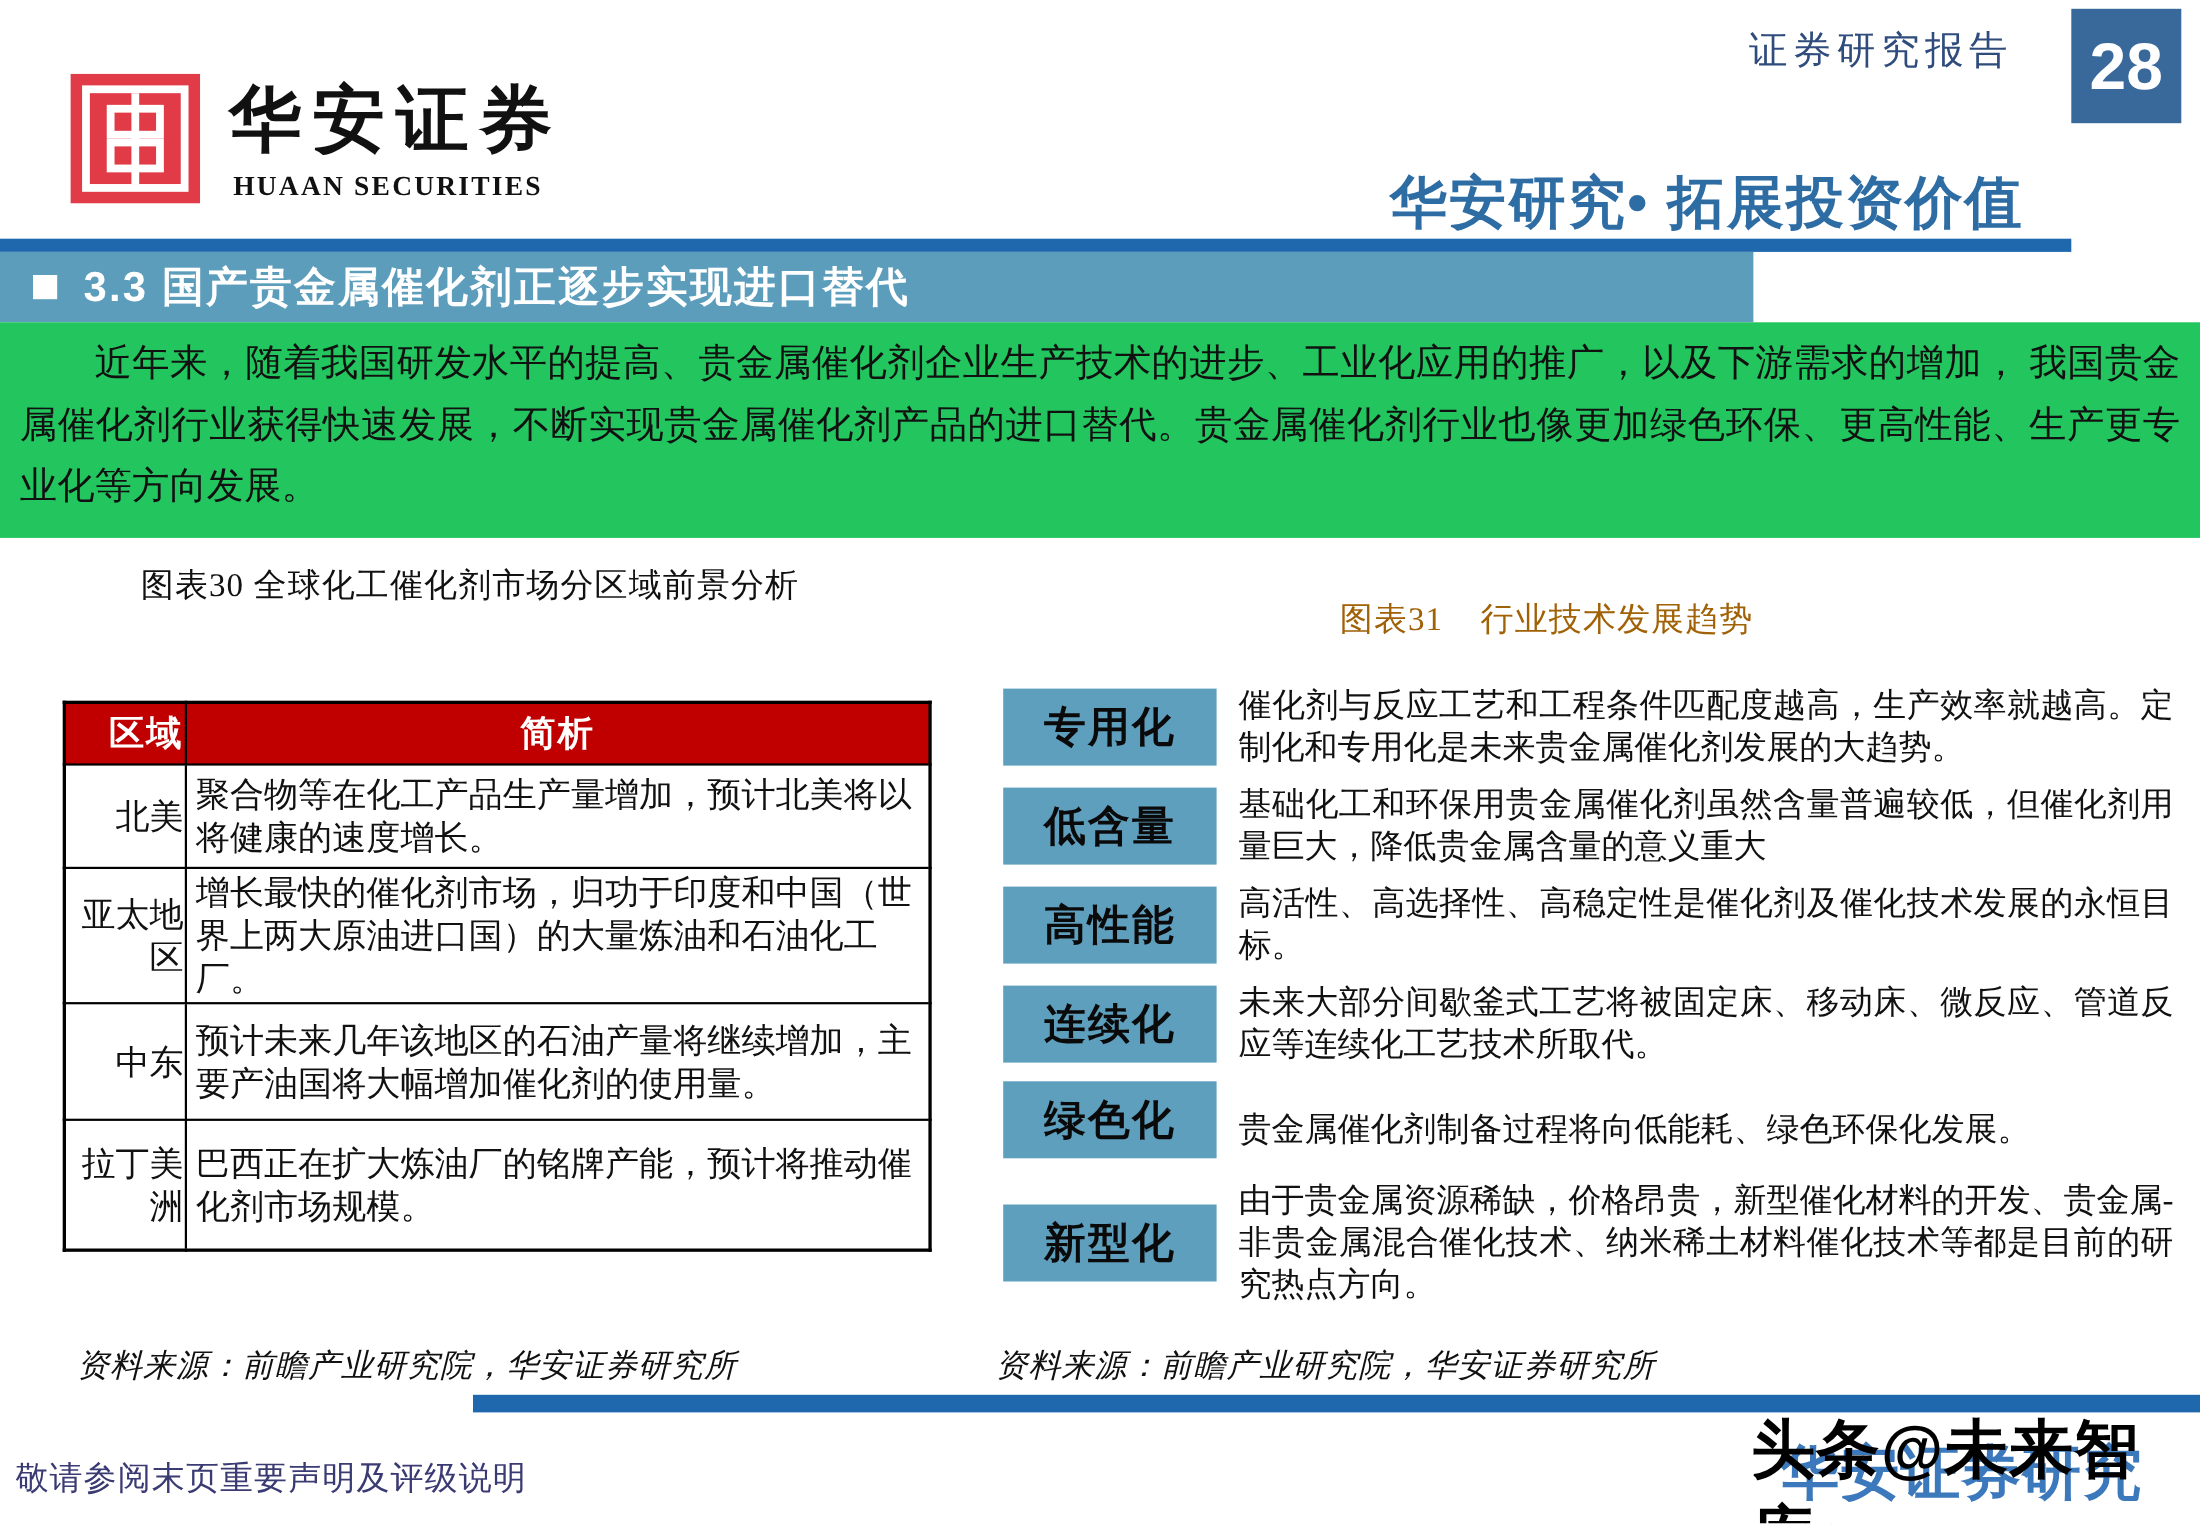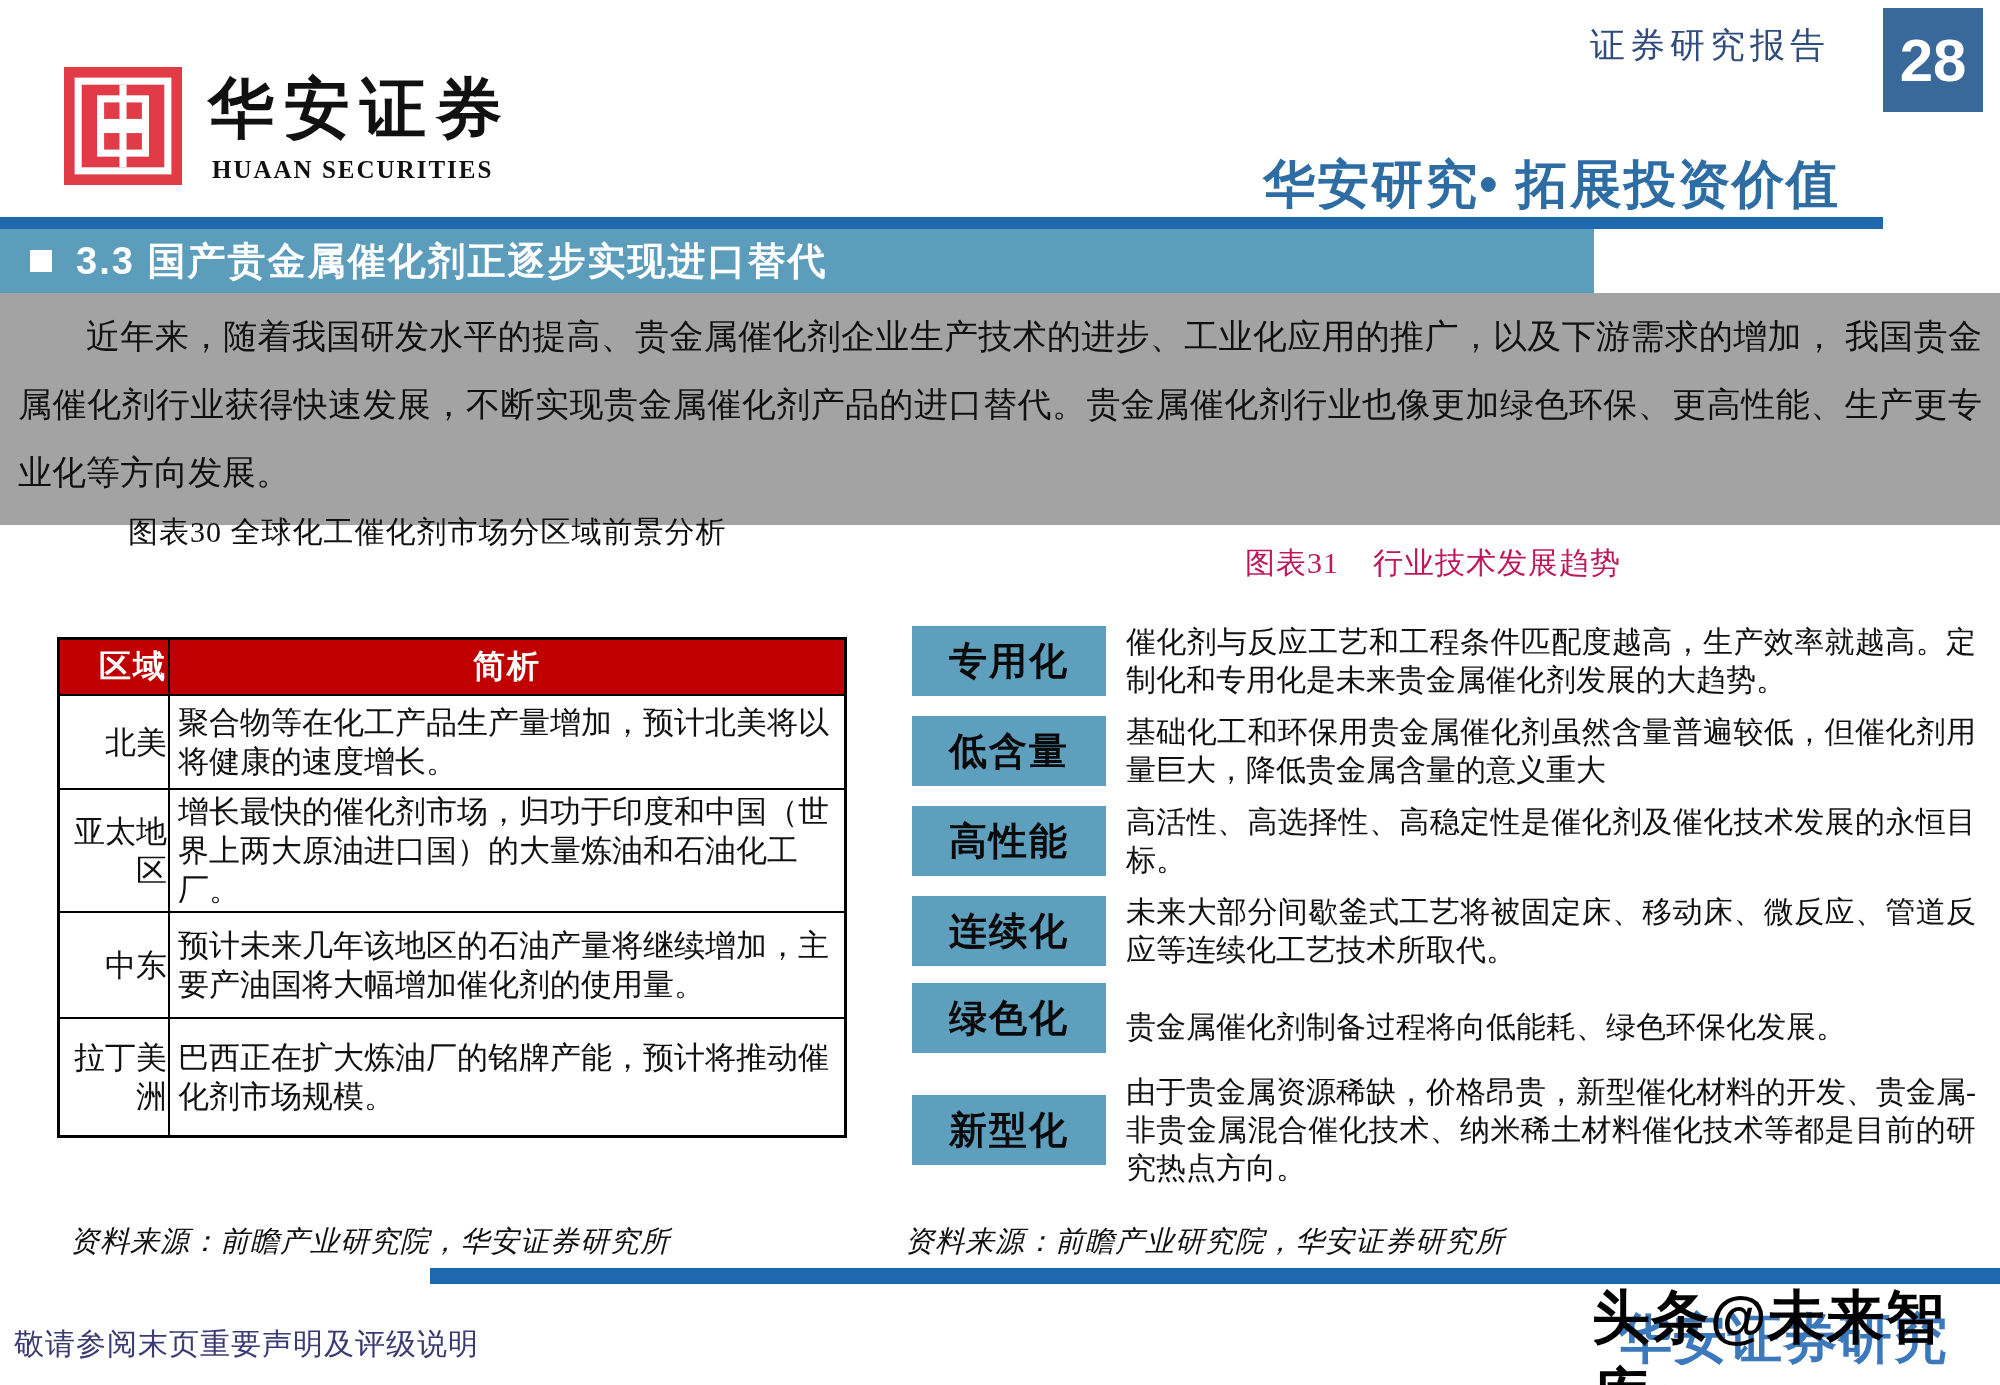--- a/index.html
+++ b/index.html
@@ -19,38 +19,38 @@
     display:flex;align-items:center;justify-content:center;}
   .page-num span{color:#fff;font-size:60px;font-weight:bold;}
   .slogan{position:absolute;top:150px;right:160px;font-size:52px;font-weight:bold;color:#2E6DA4;letter-spacing:2px;}
   .top-rule{position:absolute;left:0;top:217px;width:1883px;height:12px;background:#2068AE;}
   
   .section-bar{position:absolute;left:0;top:229px;width:1594px;height:64px;background:#5C9DBC;
     display:flex;align-items:center;}
   .bullet{width:22px;height:22px;background:#fff;margin-left:30px;flex:0 0 auto;}
   .section-title{margin-left:24px;color:#fff;font-size:38px;font-weight:bold;letter-spacing:2px;}
   
-  .intro{position:absolute;left:0;top:293px;width:2000px;box-sizing:border-box;background:#a3a3a3;
+  .intro{position:absolute;left:0;top:293px;width:2000px;box-sizing:border-box;background:#22c55e;
     padding:10px 18px 18px 18px;font-family:"Liberation Serif","DejaVu Serif",serif;
-    font-size:34px;line-height:68px;color:#111;text-align:justify;text-indent:2em;}
+    font-size:34px;line-height:56px;color:#111;text-align:justify;text-indent:2em;}
   
   .caption30{position:absolute;left:128px;top:512px;font-family:"Liberation Serif","DejaVu Serif",serif;
     font-size:30px;color:#111;letter-spacing:1px;}
   table.t30{position:absolute;left:57px;top:637px;width:790px;border-collapse:collapse;
     font-family:"Liberation Serif","DejaVu Serif",serif;color:#111;table-layout:fixed;}
   table.t30 th,table.t30 td{border:2px solid #000;}
   table.t30{border:3px solid #000;}
   table.t30 th{background:#C00000;color:#fff;font-size:32px;font-weight:bold;height:52px;letter-spacing:2px;}
   table.t30 th.c1,table.t30 td.c1{width:106px;text-align:right;}
   table.t30 td{font-size:31px;line-height:39px;vertical-align:middle;}
   table.t30 td.c2{padding:2px 8px;text-align:left;}
   tr.r1{height:94px;} tr.r2{height:114px;} tr.r3{height:106px;} tr.r4{height:118px;}
   
-  .caption31{position:absolute;left:1245px;top:543px;font-family:"Liberation Serif","DejaVu Serif",serif;
-    font-size:30px;color:#be185d;letter-spacing:1px;white-space:pre;}
+  .caption31{position:absolute;left:1218px;top:543px;font-family:"Liberation Serif","DejaVu Serif",serif;
+    font-size:30px;color:#a16207;letter-spacing:1px;white-space:pre;}
   .trends{position:absolute;left:908px;top:623px;width:1080px;height:580px;}
   .trend-row{position:absolute;left:4px;display:flex;align-items:center;width:1080px;}
   .trend-row.t1{top:0;} .trend-row.t2{top:90px;} .trend-row.t3{top:180px;}
   .trend-row.t4{top:270px;} .trend-row.t5{top:360px;} .trend-row.t6{top:450px;}
   .trend-label{flex:0 0 194px;width:194px;height:70px;background:#5F9FBE;display:flex;
     align-items:center;justify-content:center;font-size:38px;font-weight:bold;color:#0a0a0a;letter-spacing:2px;}
   .trend-desc{margin-left:20px;width:850px;font-family:"Liberation Serif","DejaVu Serif",serif;
     font-size:30px;line-height:38px;color:#111;text-align:justify;}
   .trend-row.t5 .trend-desc{padding-top:17px;}
   

